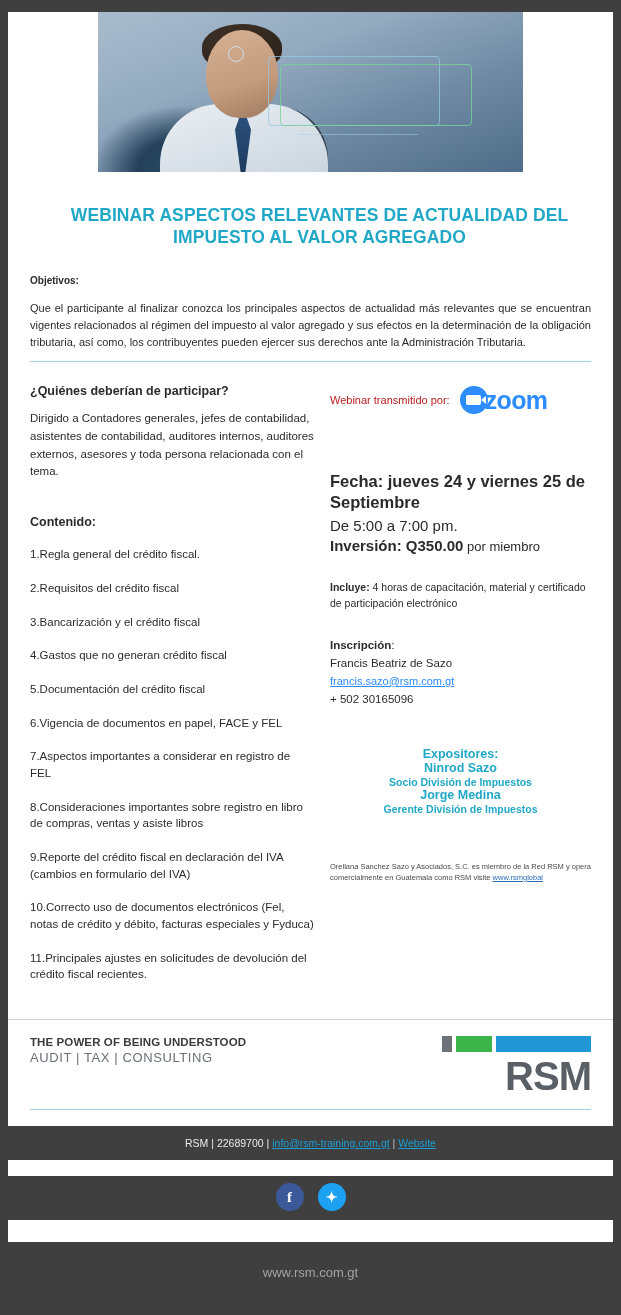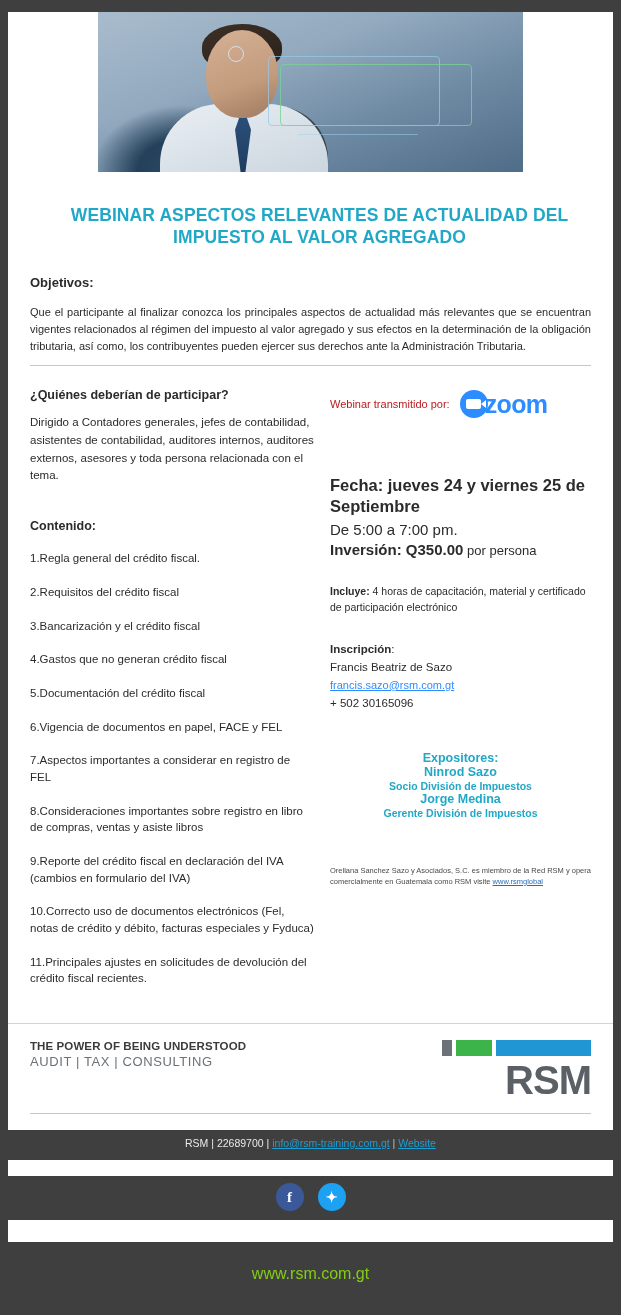--- a/index.html
+++ b/index.html
@@ -146,21 +146,21 @@
     text-align: center;
     line-height: 1.28;
     padding: 32px 4px 0 22px;
     letter-spacing: 0.1px;
   }
 
   .body-wrap {
     padding: 0 22px;
   }
   .sec-head {
-    font-size: 13px;
+    font-size: 10px;
     font-weight: bold;
     color: #2b2b2b;
     margin-top: 26px;
   }
   .intro {
     font-size: 11px;
     color: #2b2b2b;
     line-height: 1.55;
     text-align: justify;
     margin-top: 14px;
@@ -423,22 +423,22 @@
     font-size: 15px;
   }
   .fb { background: #3b5998; font-family: "Liberation Serif", serif; }
   .tw { background: #1da1f2; font-size: 14px; }
 
   .url-btn {
     position: absolute;
     left: 50%;
     transform: translateX(-50%);
     background: #3f3f3f;
-    color: #84cc16;
-    font-size: 16px;
+    color: #a3a3a3;
+    font-size: 13px;
     padding: 10px 26px;
     text-align: center;
   }
 </style>
 </head>
 <body>
 
 <div class="page">
 
   <div class="card">
@@ -495,21 +495,21 @@
               <span class="zoom-badge">
                 <span class="zoom-cam"></span>
               </span>
               <span class="zoom-word">zoom</span>
             </span>
           </div>
 
           <div class="fecha">Fecha: jueves 24 y viernes 25 de Septiembre</div>
           <div class="horario">De 5:00 a 7:00 pm.</div>
           <div class="inversion">
-            <b>Inversión: Q350.00</b><span> por persona</span>
+            <b>Inversión: Q350.00</b><span> por miembro</span>
           </div>
 
           <div class="incluye">
             <b>Incluye:</b><span> 4 horas de capacitación, material y certificado de participación electrónico</span>
           </div>
 
           <div class="inscripcion">
             <div><span class="ih">Inscripción</span><span>:</span></div>
             <div>Francis Beatriz de Sazo</div>
             <div><a class="mail-link" href="#">francis.sazo@rsm.com.gt</a></div>

